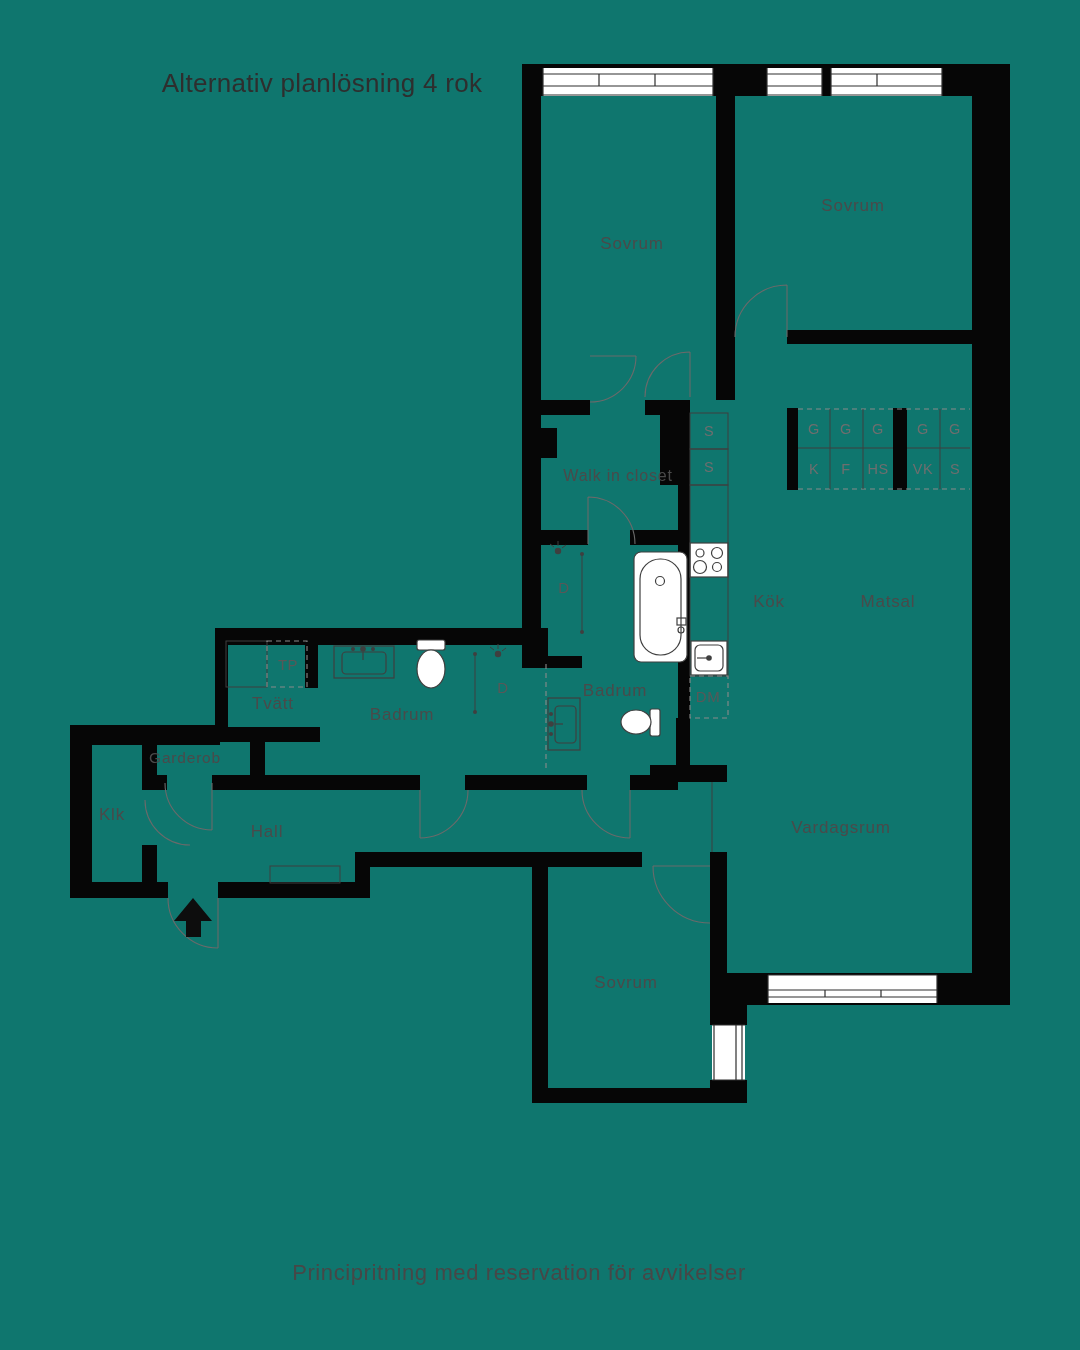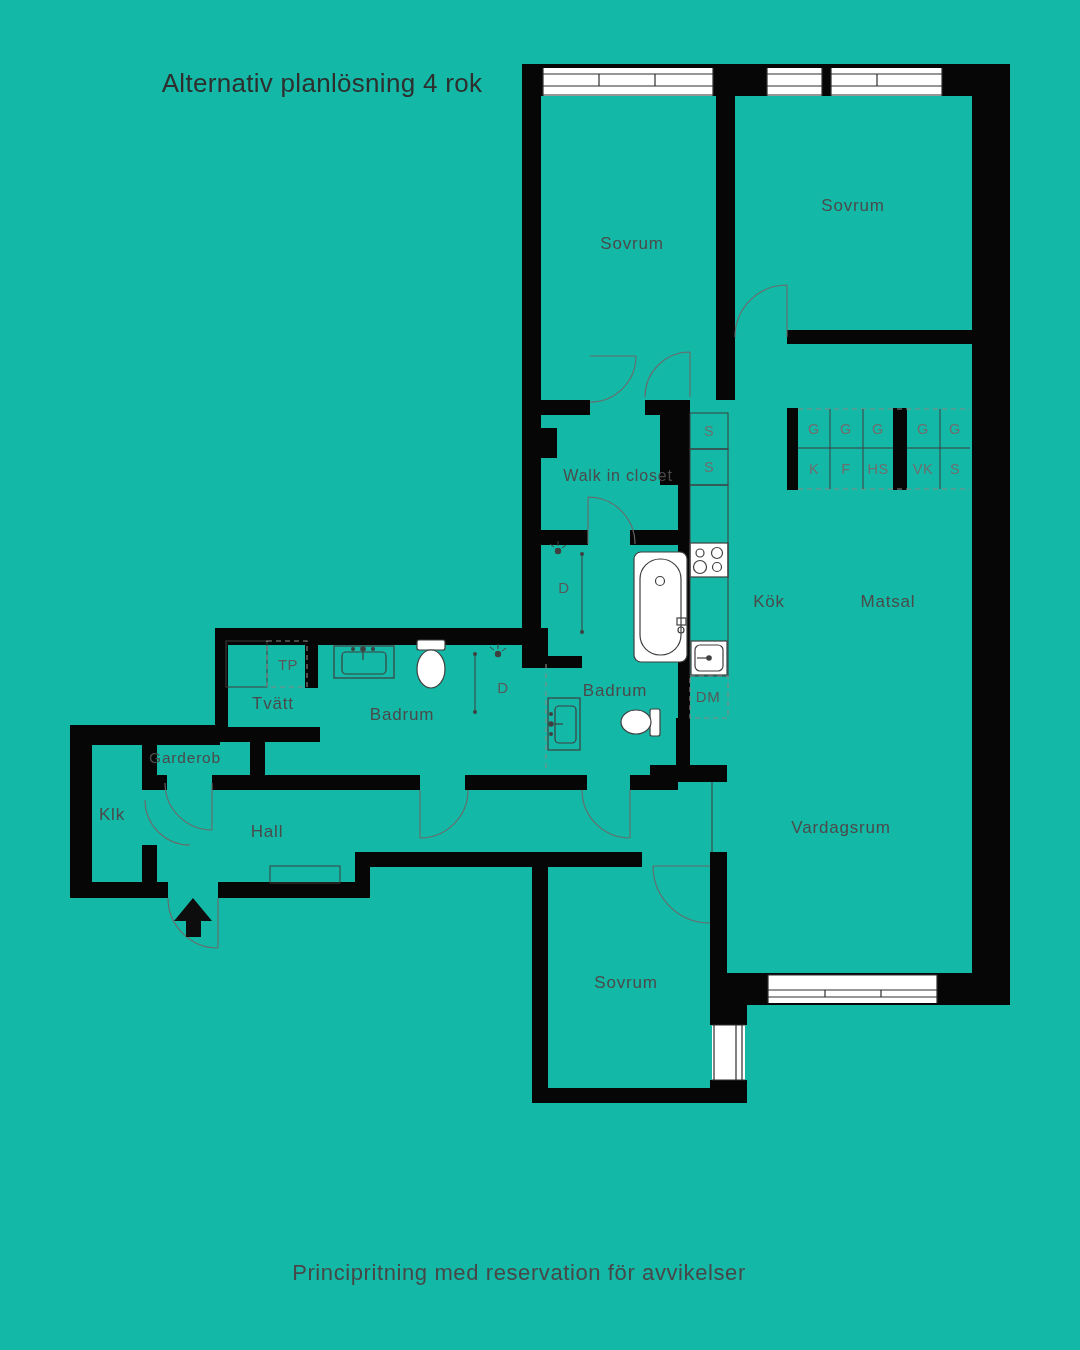--- a/index.html
+++ b/index.html
@@ -1,16 +1,16 @@
 <!DOCTYPE html>
 <html><head>
 <meta charset="utf-8">
 <style>
   html,body{margin:0;padding:0;background:#ffffff;}
-  #stage{position:relative;width:1080px;height:1350px;background:#14b8a6;overflow:hidden;
+  #stage{position:relative;width:1080px;height:1350px;background:#0f766e;overflow:hidden;
          font-family:"Liberation Sans",sans-serif;}
   svg{display:block;}
   .wall{fill:#060606;stroke:none;}
   .fix{fill:none;stroke:#3f3f3f;stroke-width:1.2;}
   .fixw{fill:#ffffff;stroke:#3f3f3f;stroke-width:1.2;}
   .thin{stroke:#3f3f3f;stroke-width:1;fill:none;}
   .door{stroke:#6a6a6a;stroke-width:1.1;fill:none;}
   .dash{stroke:#8a8a8a;stroke-width:1.1;fill:none;stroke-dasharray:5 4;}
   .winline{stroke:#2f2f2f;stroke-width:1.2;fill:none;}
   .roomlbl{fill:#4a4a4a;font-size:17px;letter-spacing:0.8px;}

